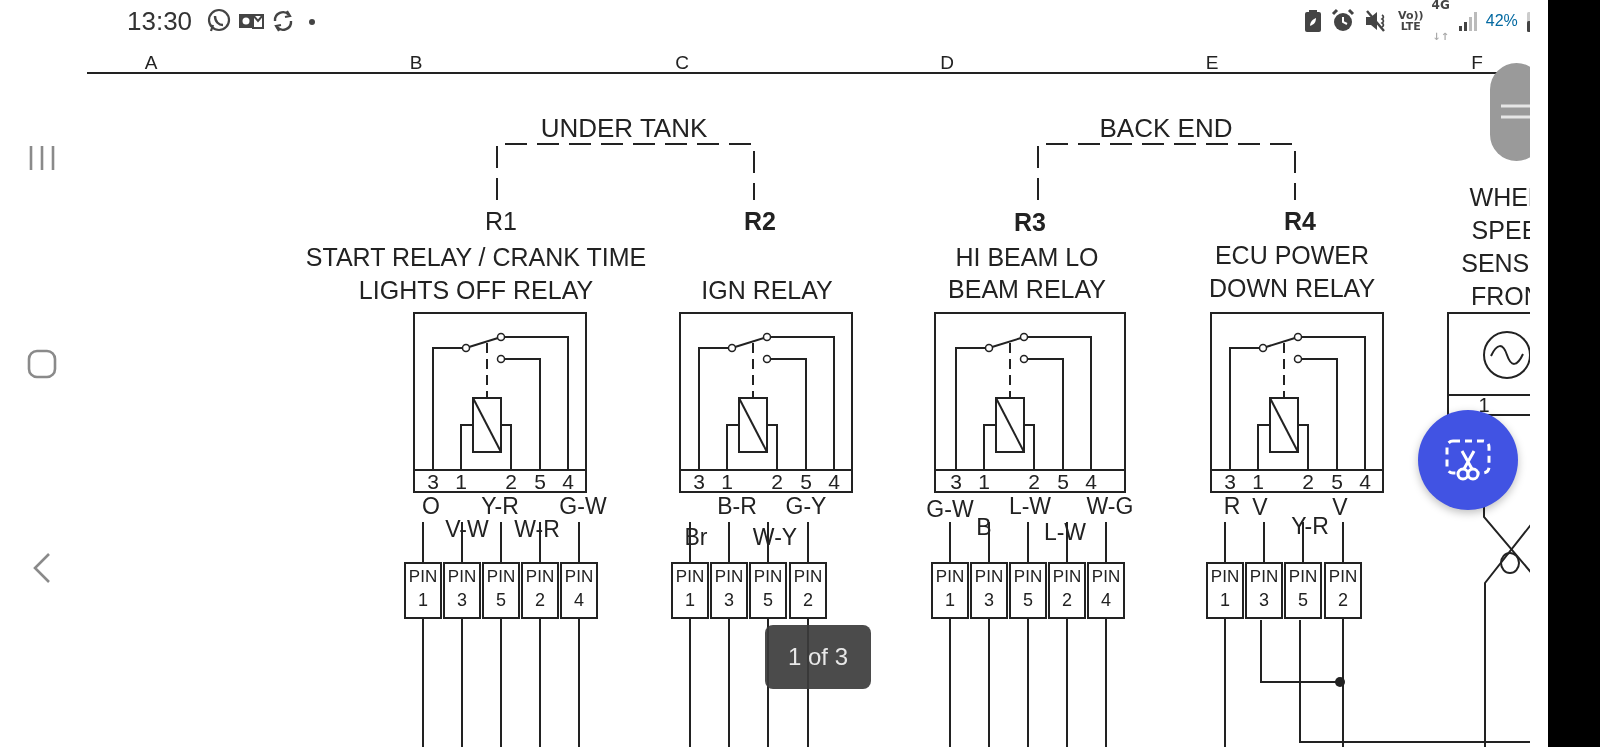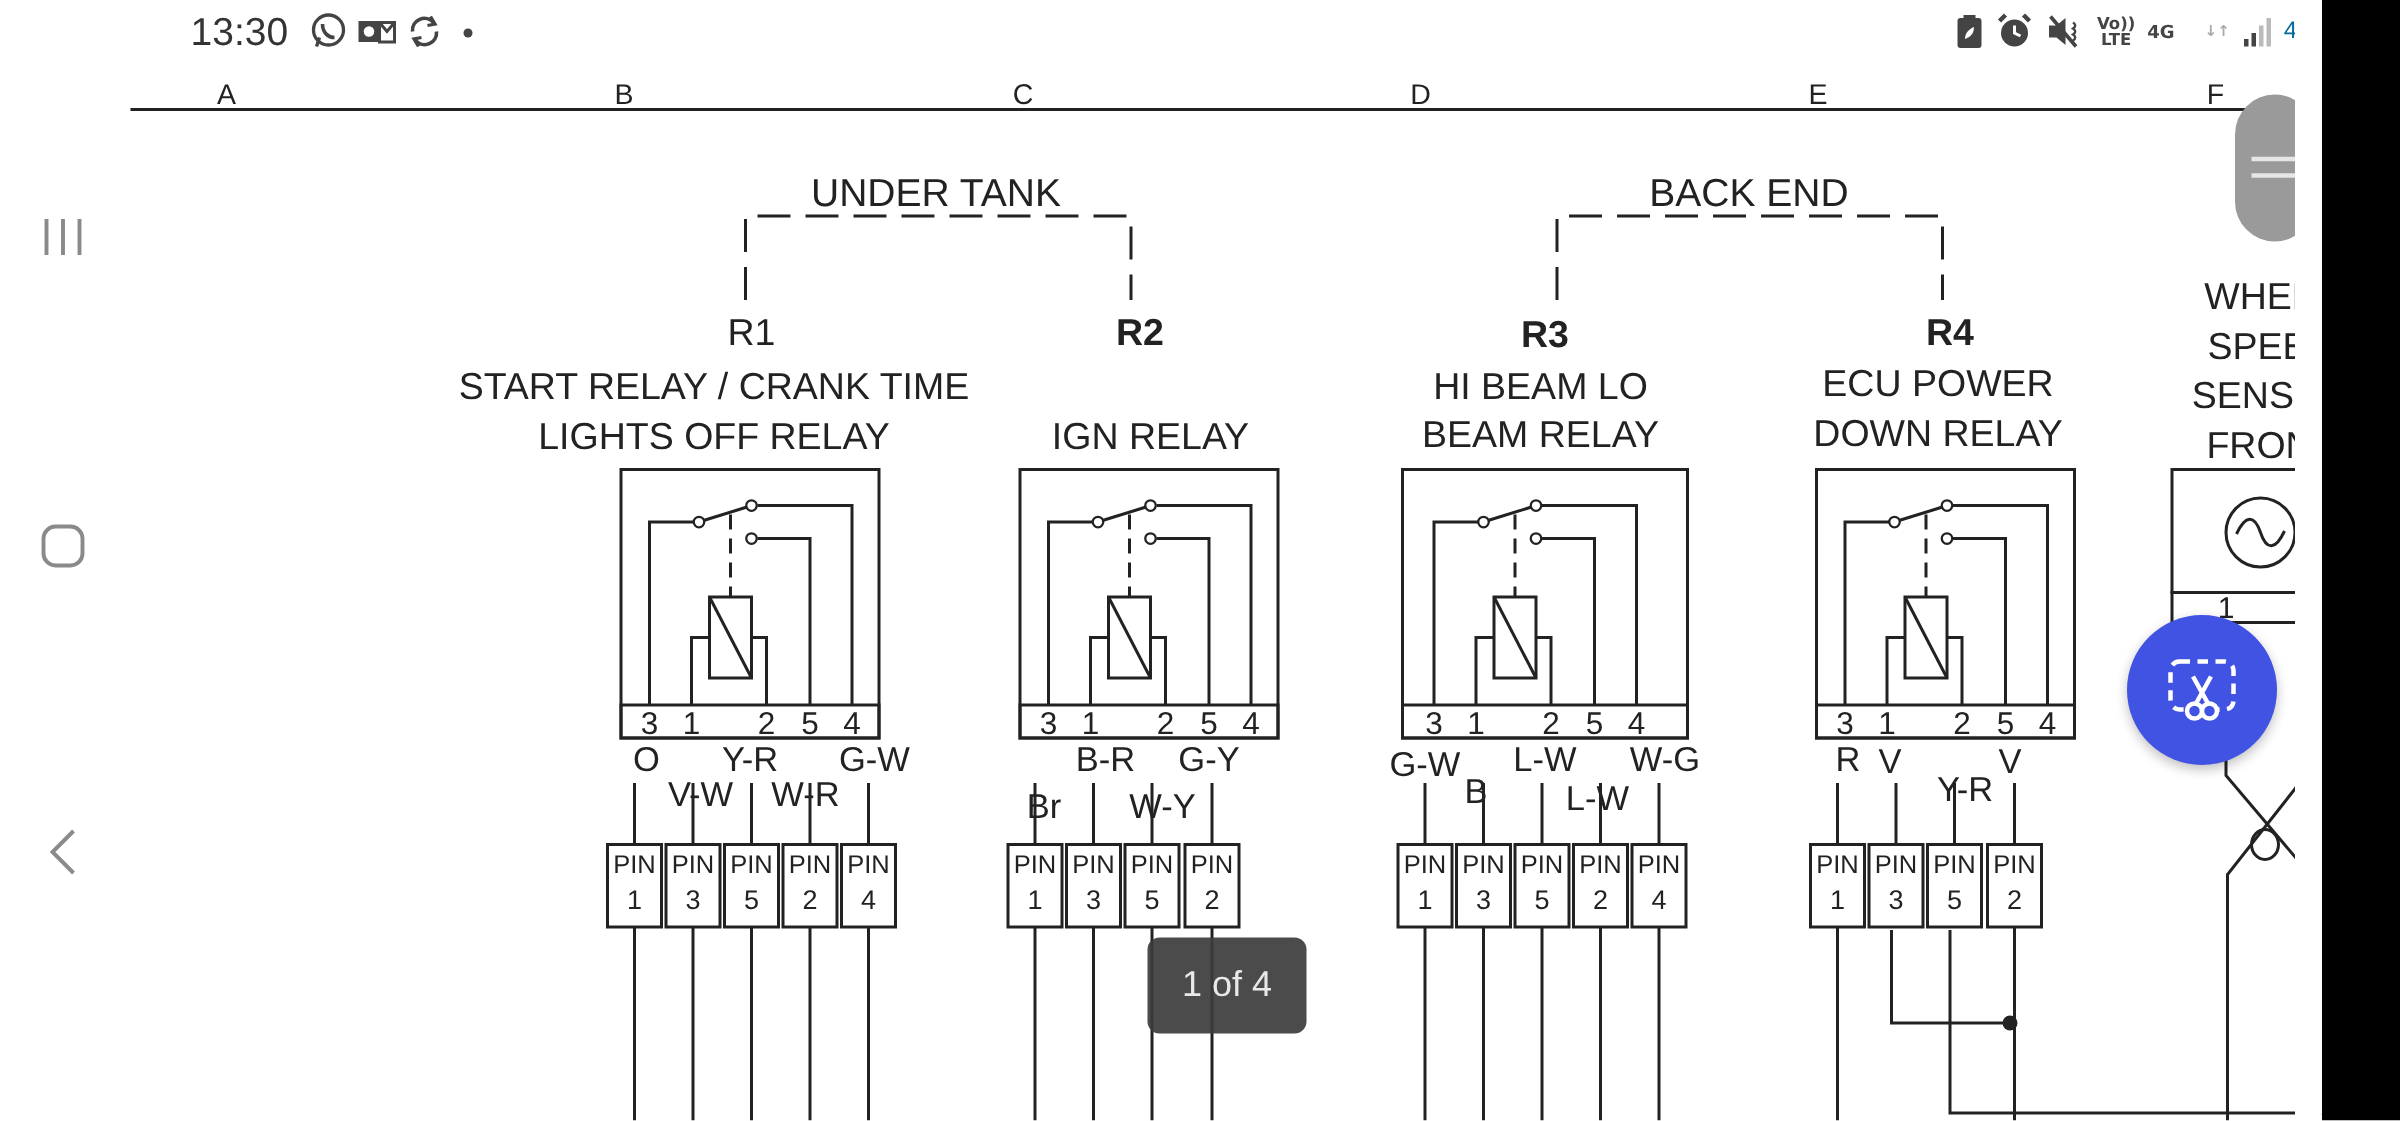--- a/index.html
+++ b/index.html
@@ -316,21 +316,21 @@
       </svg>
     <svg width="26" height="26" viewBox="0 0 26 26">
         <path d="M2,9 L7,9 L13,4 L13,22 L7,17 L2,17 Z" fill="#444"></path>
         <path d="M3,3 L20,23" stroke="#444" stroke-width="2.4"></path>
         <path d="M18,7 Q21,9 18,11 Q21,13 18,15 Q21,17 18,19" stroke="#444" stroke-width="1.6" fill="none"></path>
       </svg>
     <div style="display:flex;flex-direction:column;align-items:center;line-height:11px;font-size:11px;color:#444;font-weight:bold;">
       <span>Vo))</span>
       <span>LTE</span>
     </div>
-    <div style="display:flex;flex-direction:row;align-items:center;line-height:11px;font-size:12px;color:#444;font-weight:bold;gap:20px;">
+    <div style="display:flex;flex-direction:column;align-items:center;line-height:11px;font-size:12px;color:#444;font-weight:bold;gap:20px;">
       <span>4G</span>
       <span style="color:#aaa;font-size:10px;">↓↑</span>
     </div>
     <svg width="20" height="22" viewBox="0 0 20 22">
         <rect x="1" y="16" width="3" height="5" fill="#444"></rect>
         <rect x="6" y="12" width="3" height="9" fill="#444"></rect>
         <rect x="11" y="7" width="3" height="14" fill="#bbb"></rect>
         <rect x="16" y="2" width="3" height="19" fill="#bbb"></rect>
       </svg>
     <span class="sb-batt">42%</span>
@@ -353,21 +353,21 @@
         <rect x="2" y="2" width="26" height="26" rx="8" fill="none" stroke="#8a8a8a" stroke-width="2.6"></rect>
       </svg>
   </div>
   <div class="nav-btn" style="top:502px;">
     <svg width="24" height="32" viewBox="0 0 24 32">
         <path d="M19,2 L5,16 L19,30" fill="none" stroke="#8a8a8a" stroke-width="2.6"></path>
       </svg>
   </div>
 </div>
 
-<div class="page-indicator">1 of 4</div>
+<div class="page-indicator">1 of 3</div>
 <div class="scroll-handle">
   <svg width="53" height="98" viewBox="0 0 53 98">
       <path d="M11,43 L42,43 M11,54 L42,54" stroke="#e6e6e6" stroke-width="3"></path>
     </svg>
 </div>
 <div class="fab">
   <svg width="50" height="50" viewBox="0 0 50 50">
     <rect x="4" y="6" width="42" height="32" rx="6" fill="none" stroke="#fff" stroke-width="3" stroke-dasharray="7,5"></rect>
     <path d="M19,16 L29,34 M31,16 L21,34" stroke="#fff" stroke-width="3"></path>
     <circle cx="20" cy="39" r="5" fill="#4153e3" stroke="#fff" stroke-width="3"></circle>

